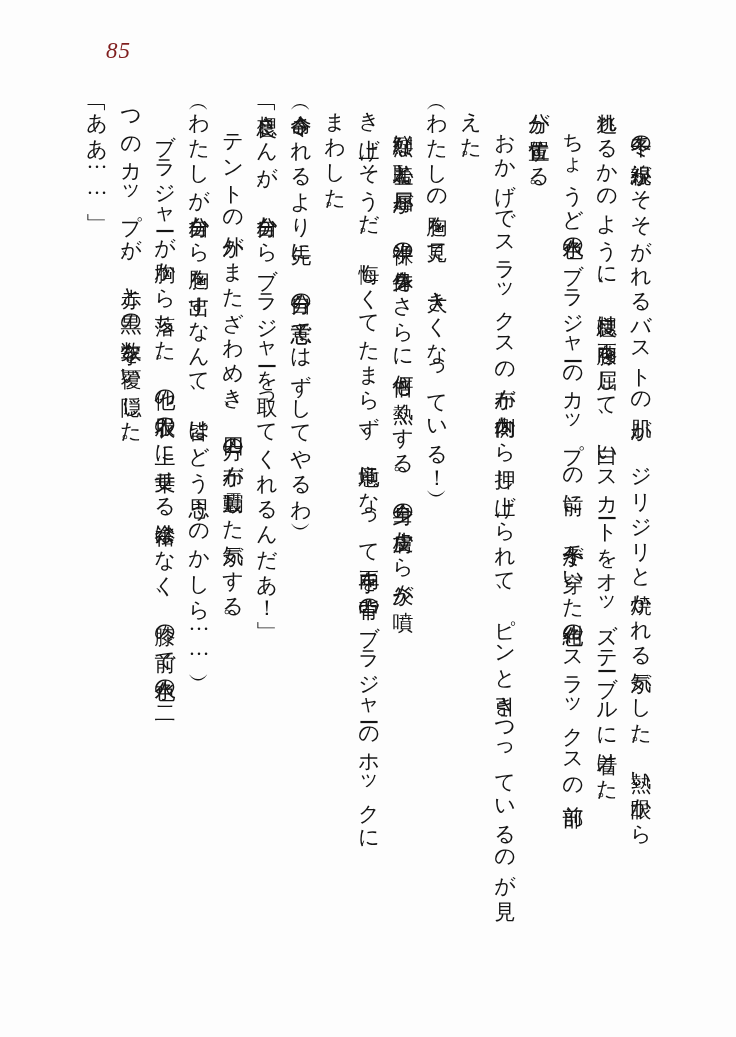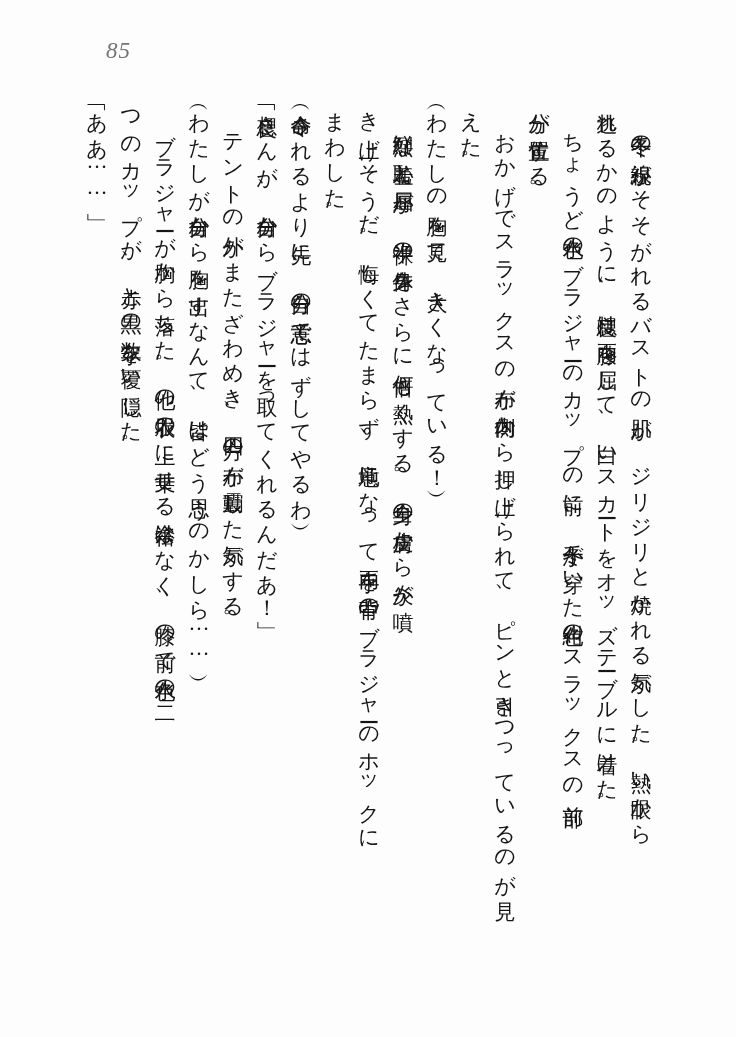--- a/index.html
+++ b/index.html
@@ -15,21 +15,21 @@
     position: absolute;
     inset: 0;
     background: #fdfdfd;
   }
   .page-number {
     position: absolute;
     top: 38px;
     left: 106px;
     font-style: italic;
     font-size: 23px;
-    color: #737373;
+    color: #7f1d1d;
     letter-spacing: 1px;
   }
   .text-block {
     position: absolute;
     top: 97px;
     right: 78px;
     height: 860px;
     writing-mode: vertical-rl;
     text-orientation: upright;
     font-size: 21px;

